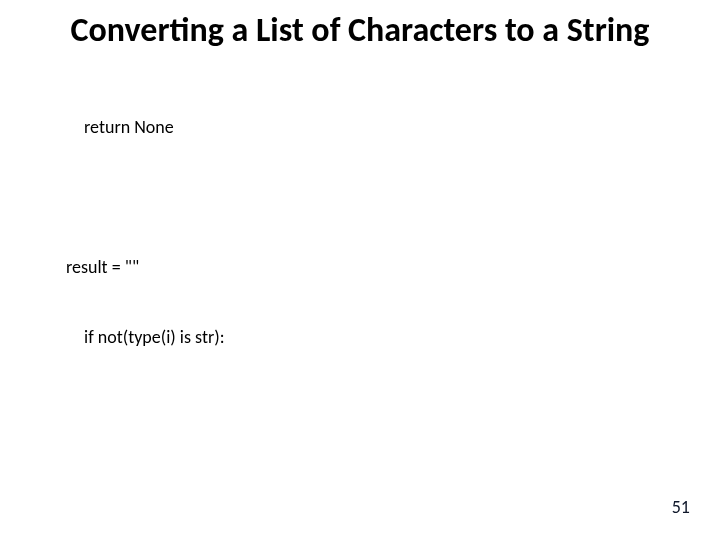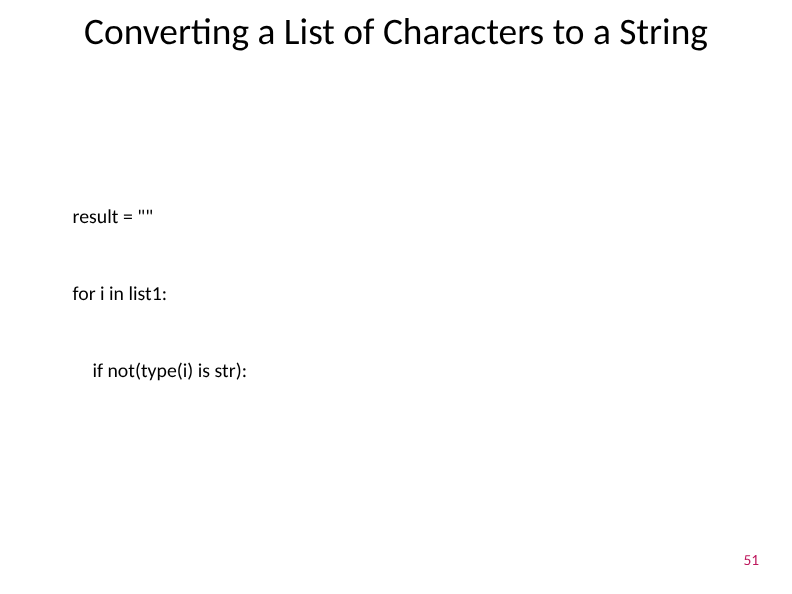--- a/index.html
+++ b/index.html
@@ -17,21 +17,21 @@
       overflow: hidden;
     }
     .slide {
       width: 100%;
       height: 100%;
       padding: 10px 0 0 0;
       position: relative;
     }
     .title {
       font-size: 34px;
-      font-weight: 400;
+      font-weight: 700;
       text-align: center;
       line-height: 1.15;
       margin: 0 40px 20px 40px;
       letter-spacing: 0px;
     }
     .code-block {
       font-size: 18px;
       font-weight: 400;
       line-height: 1.3;
       padding-left: 48px;
@@ -46,33 +46,33 @@
     .indent2 {
       padding-left: 36px;
     }
     .blank-line {
       height: 23px;
     }
     .page-number {
       position: absolute;
       bottom: 22px;
       right: 30px;
-      font-size: 14px;
-      color: #be185d;
+      font-size: 18px;
+      color: #0f172a;
     }
   </style>
 </head>
 <body>
 
 <div class="slide">
   <div class="title">Converting a List of Characters to a String</div>
   <div class="code-block">
+    <span class="code-line indent2">return None</span>
     <div class="blank-line"></div>
     <span class="code-line indent1">result = ""</span>
-    <span class="code-line indent1">for i in list1:</span>
     <span class="code-line indent2">if not(type(i) is str):</span>
     
     
     
     
     
     
     
   </div>
   <div class="page-number">51</div>

